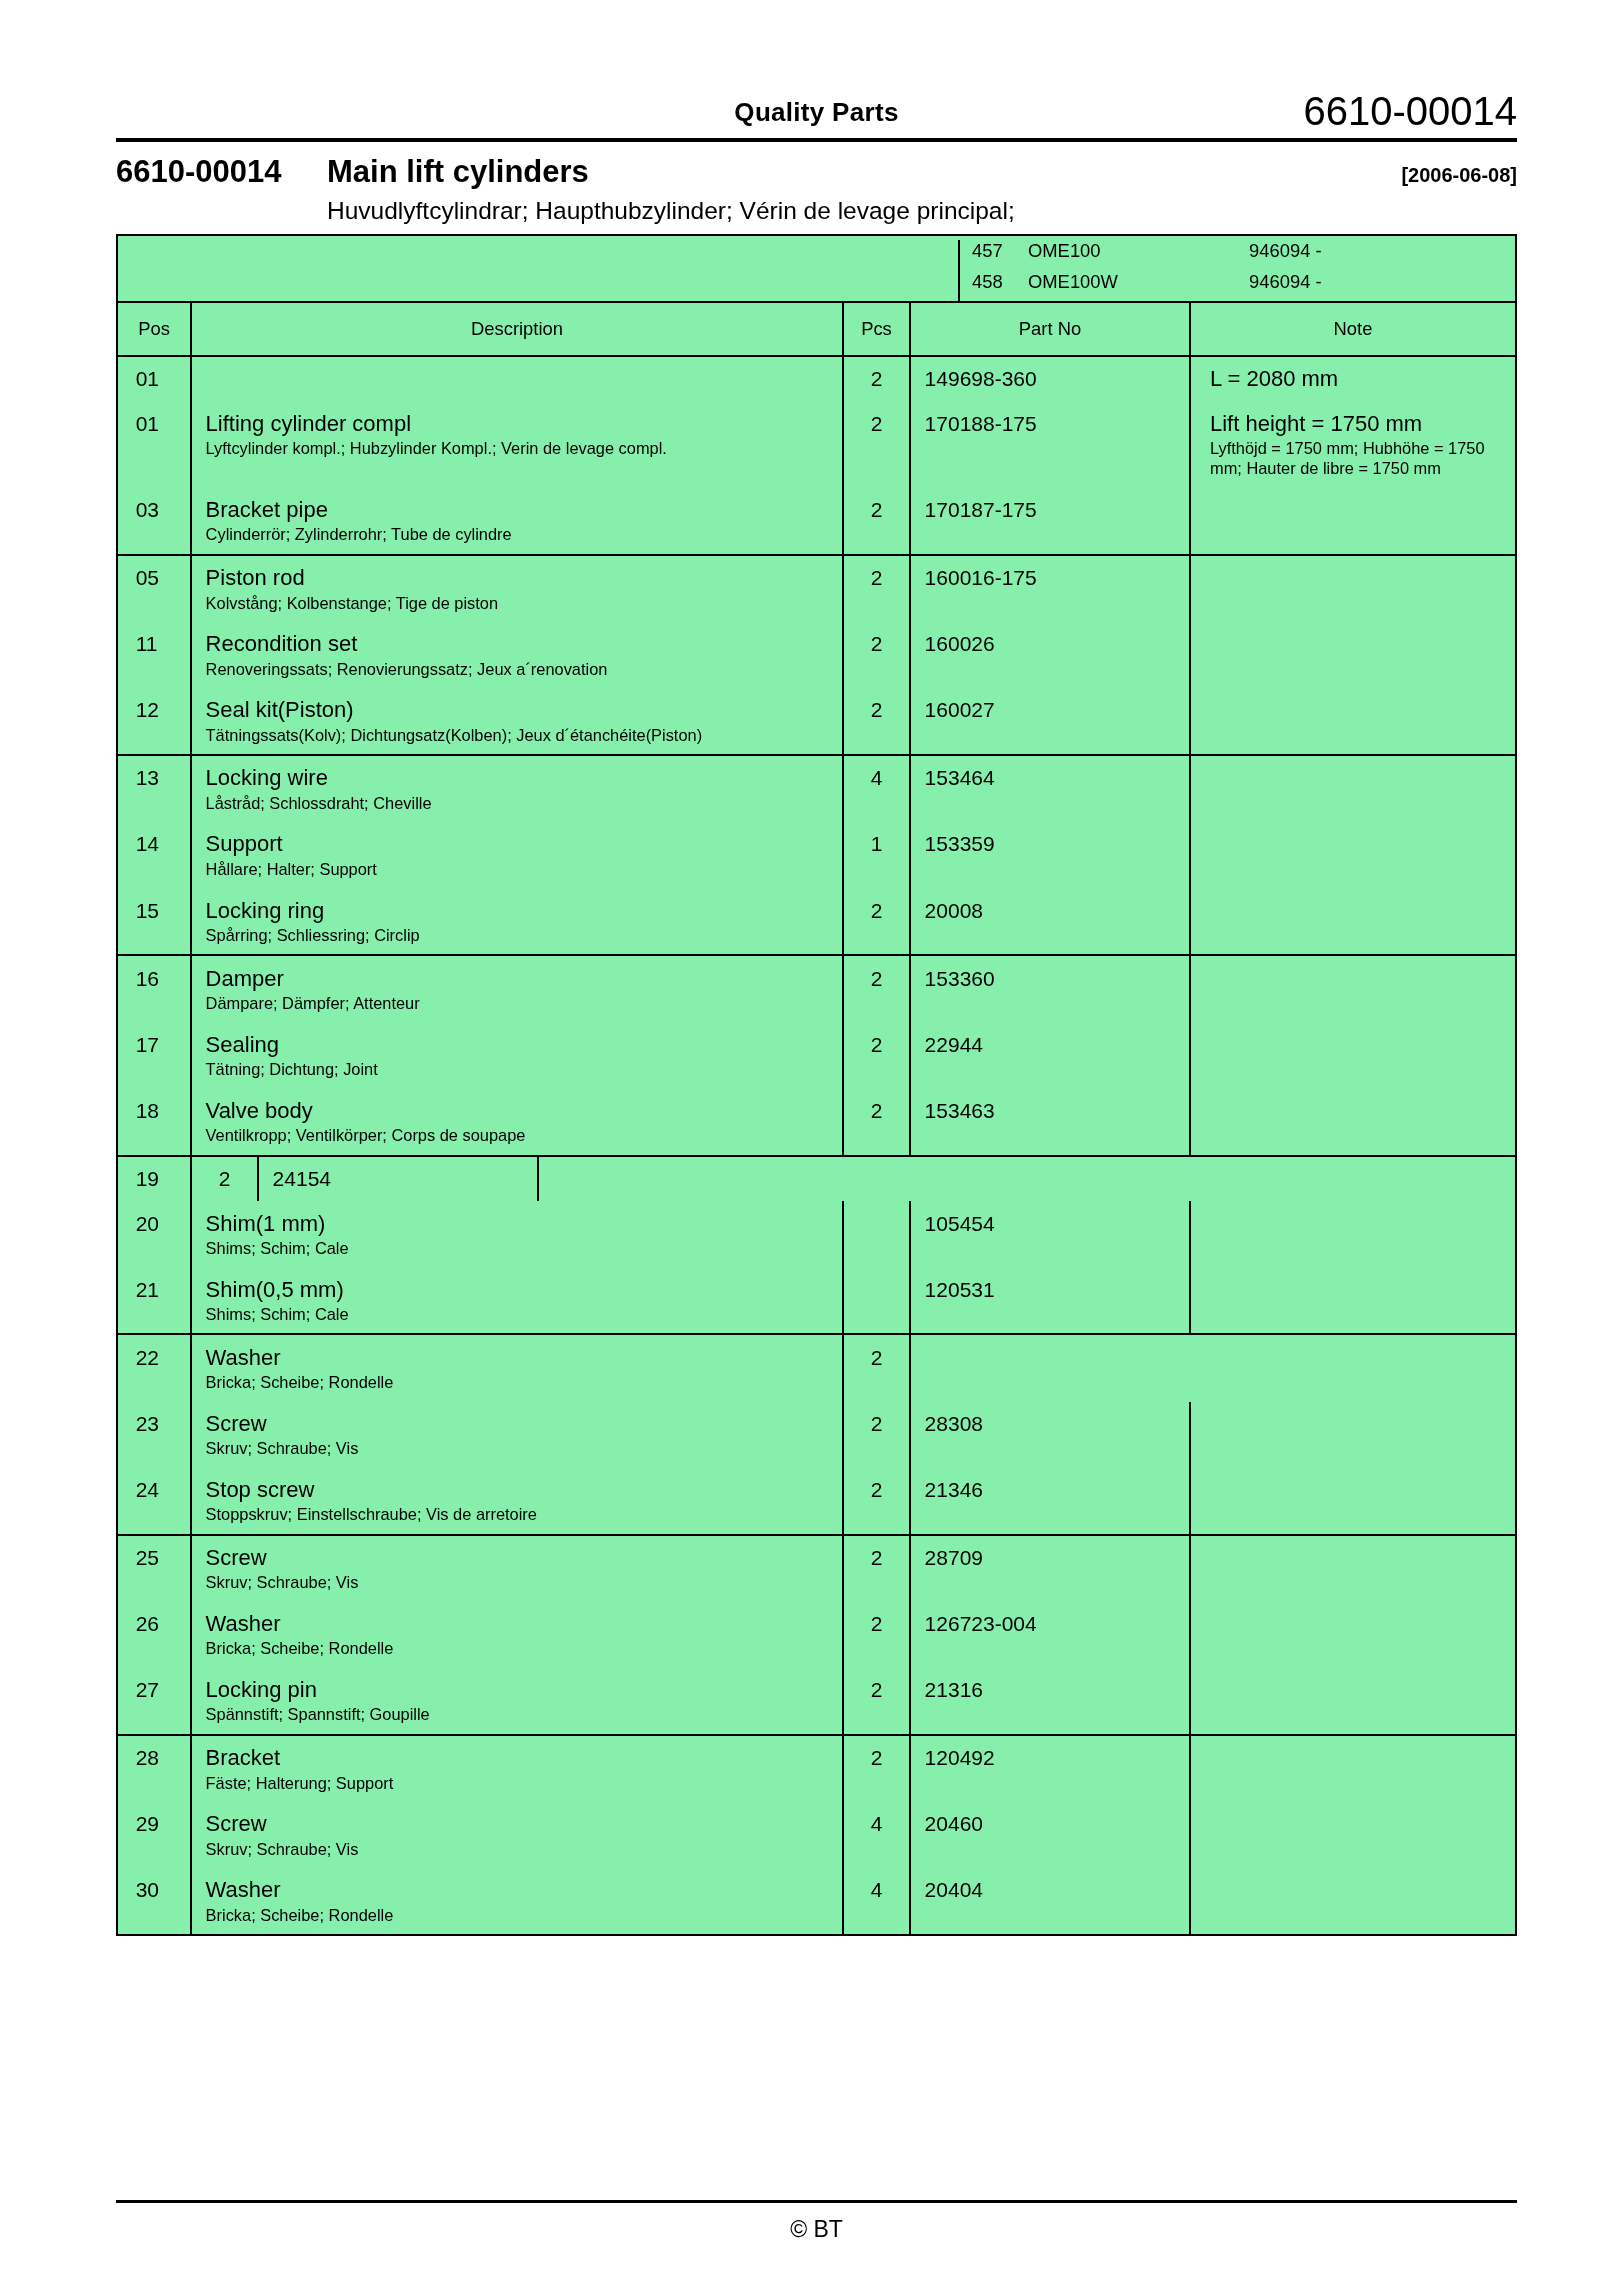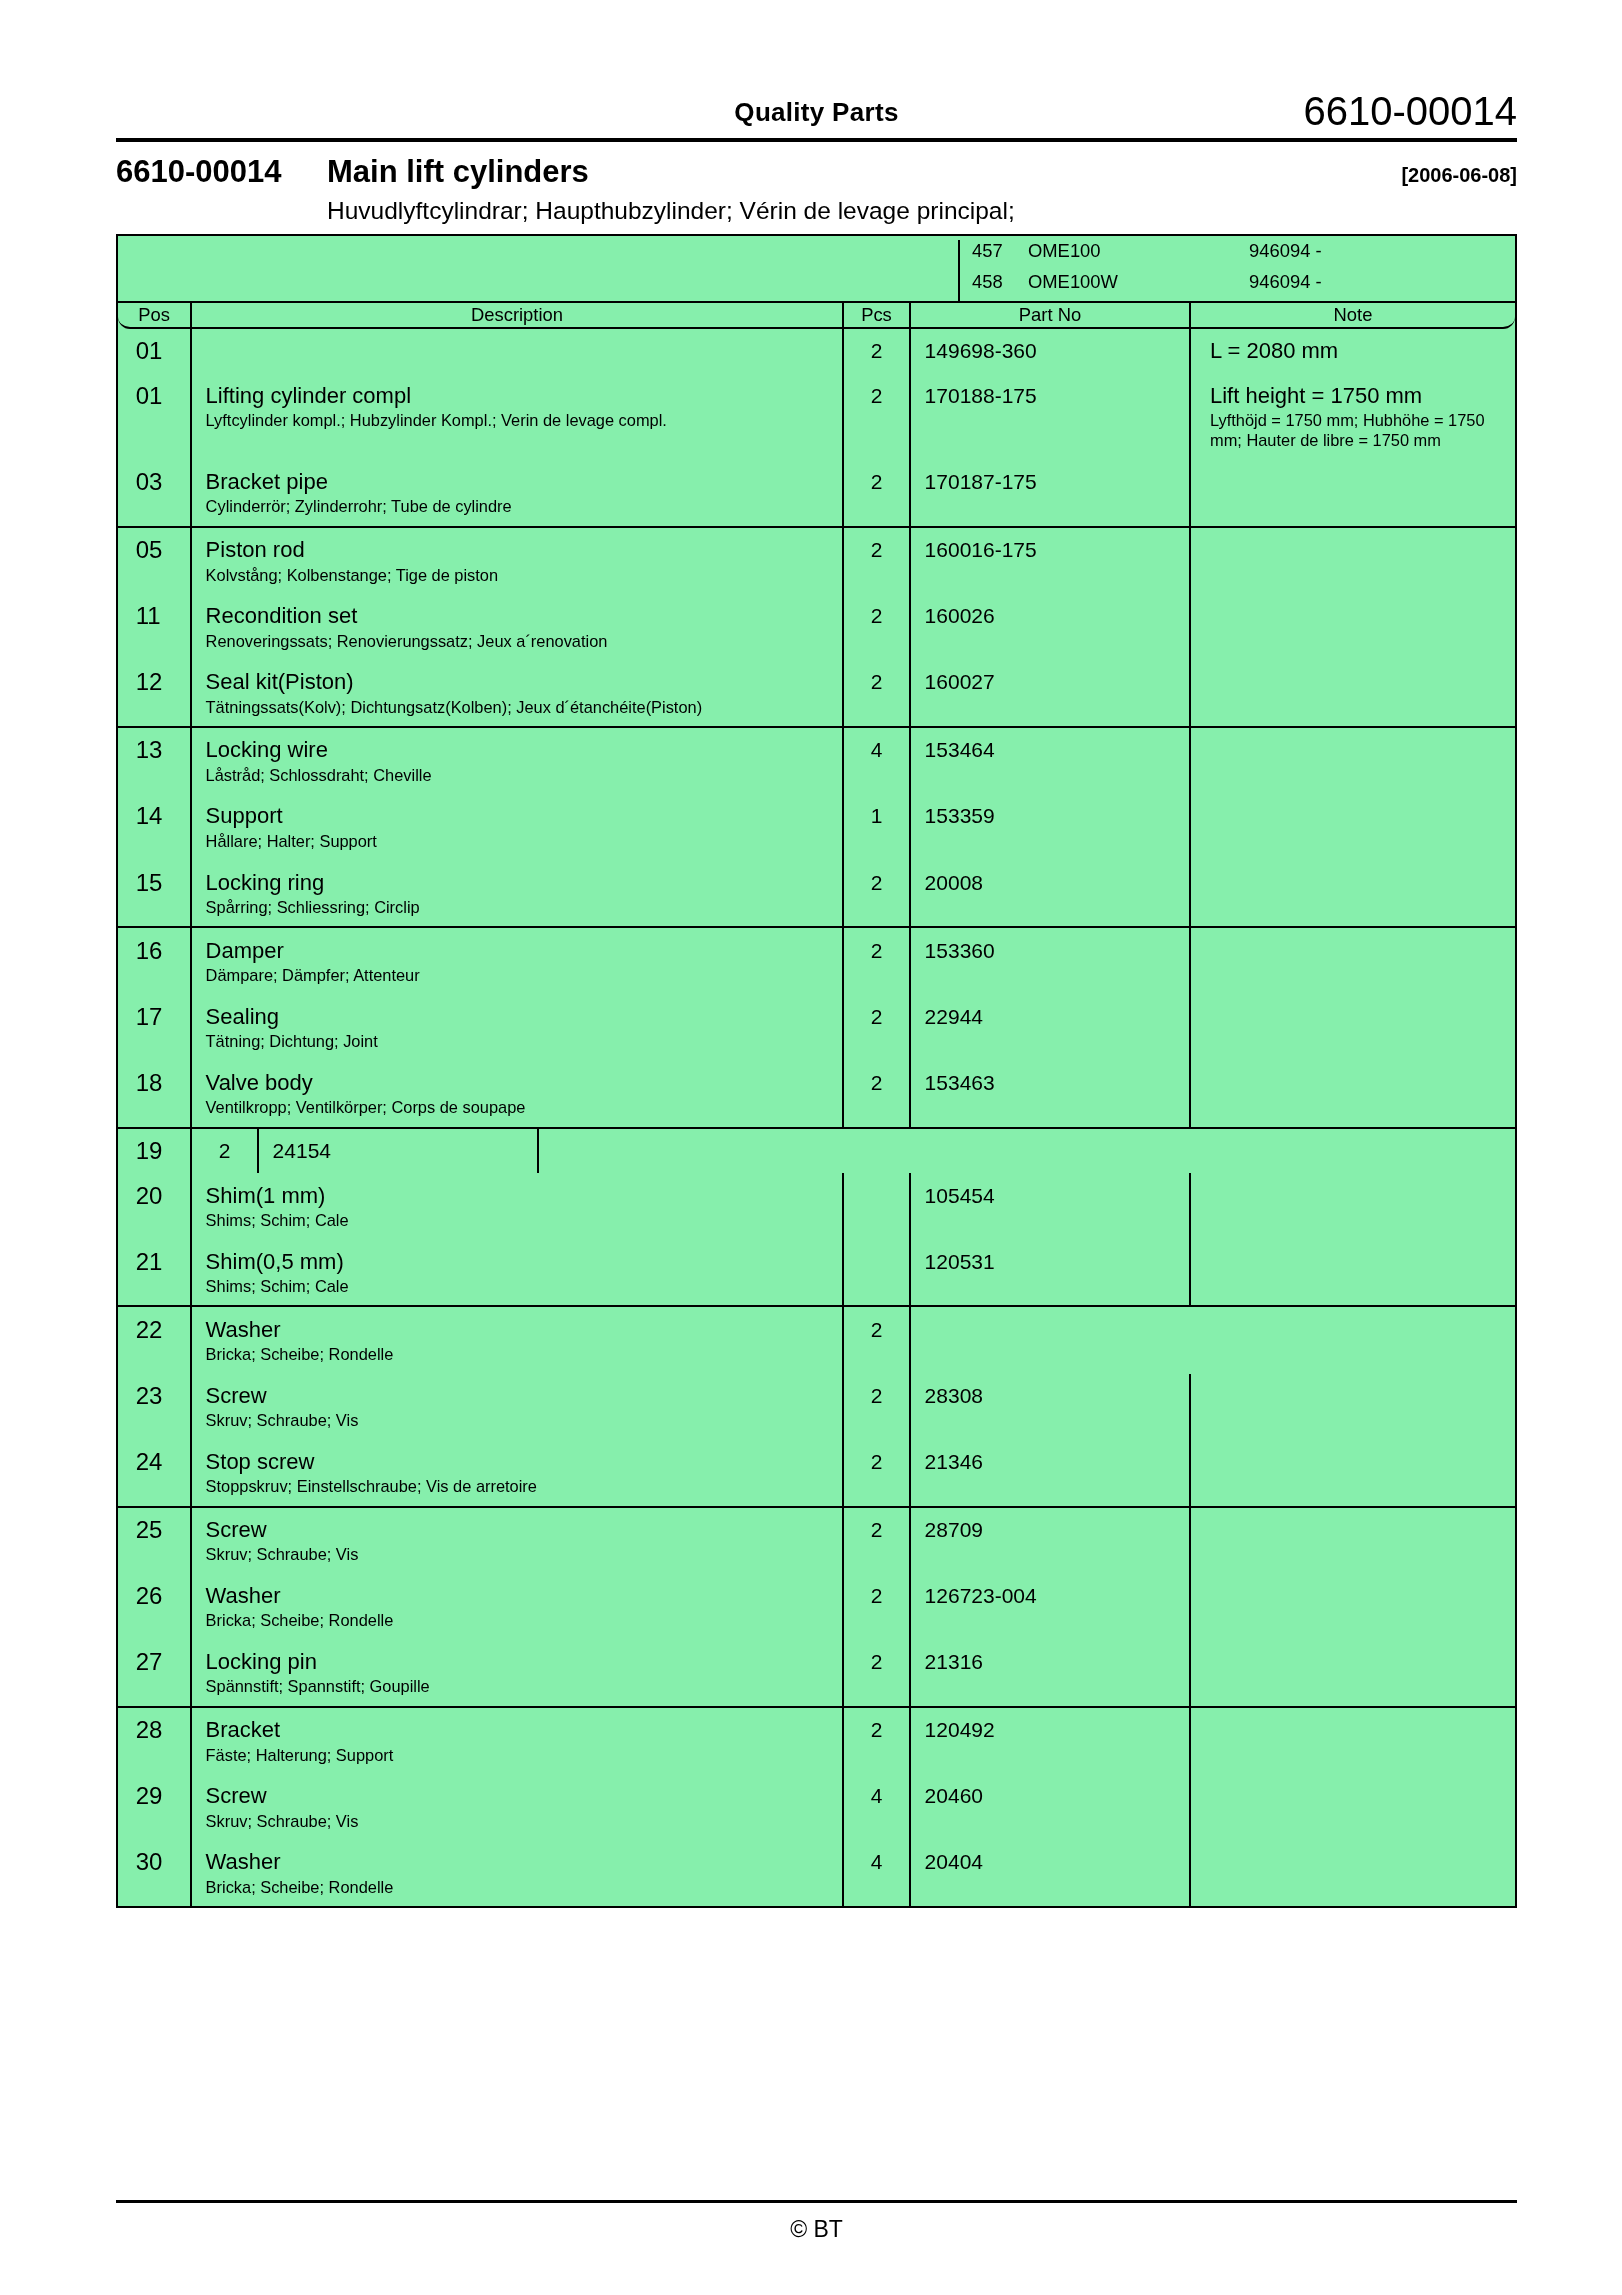--- a/index.html
+++ b/index.html
@@ -35,40 +35,40 @@
 
   
   .info-box { position:relative; height:63px; border-bottom:2px solid #000; }
   .info-divider { position:absolute; left:840px; top:0; bottom:0; width:2px; background:#000; }
   .info-row { position:relative; height:27px; margin-top:4.1px; font-size:18.4px; }
   .info-code { position:absolute; left:854px; }
   .info-name { position:absolute; left:910px; }
   .info-serial { position:absolute; left:1131px;text-align:right; }
 
   
-  .col-header-row { display:flex; height:26px; border-bottom:2px solid #000;border-radius:12px; }
+  .col-header-row { display:flex; height:54px; border-bottom:2px solid #000; }
   .hcell { display:flex; align-items:center; justify-content:center;
            font-size:18.4px; font-weight:400; border-right:2px solid #000; }
   .hcell:last-child { border-right:none; }
 
   .col-pos  { width:74px; flex:0 0 74px; }
   .col-desc { width:652px; flex:0 0 652px; }
   .col-pcs  { width:67px;  flex:0 0 67px; }
   .col-part { width:280px; flex:0 0 280px; }
   .col-note { flex:1; }
 
   
   .group { border-bottom:2px solid #000; }
   .group:last-child { border-bottom:none; }
   .row { display:flex; align-items:stretch; }
   .cell { border-right:2px solid #000; padding-top:8.2px; padding-bottom:9.5px; }
   .cell:last-child { border-right:none; }
   .cell .main { font-size:22px; line-height:27px; }
   .cell .sub  { font-size:16.4px; line-height:20px; margin-top:1.4px; }
-  .cell.pos  { font-size:24px; line-height:27px; padding-left:17.7px; }
+  .cell.pos  { font-size:21px; line-height:27px; padding-left:17.7px; }
   .cell.desc { padding-left:13.6px; padding-right:16.4px; }
   .cell.pcs  { font-size:21px; line-height:27px; text-align:center; }
   .cell.part { font-size:21px; line-height:27px; padding-left:13.6px; }
   .cell.note { padding-left:19px; padding-right:16.4px; }
 
   
   .footer-rule { position:absolute; top:2200px; left:116px; width:1401px; height:3.4px; background:#000; }
   .footer-text { position:absolute; top:2216px; left:116px; width:1401px;
                  text-align:center; font-size:23px; }
 </style>

